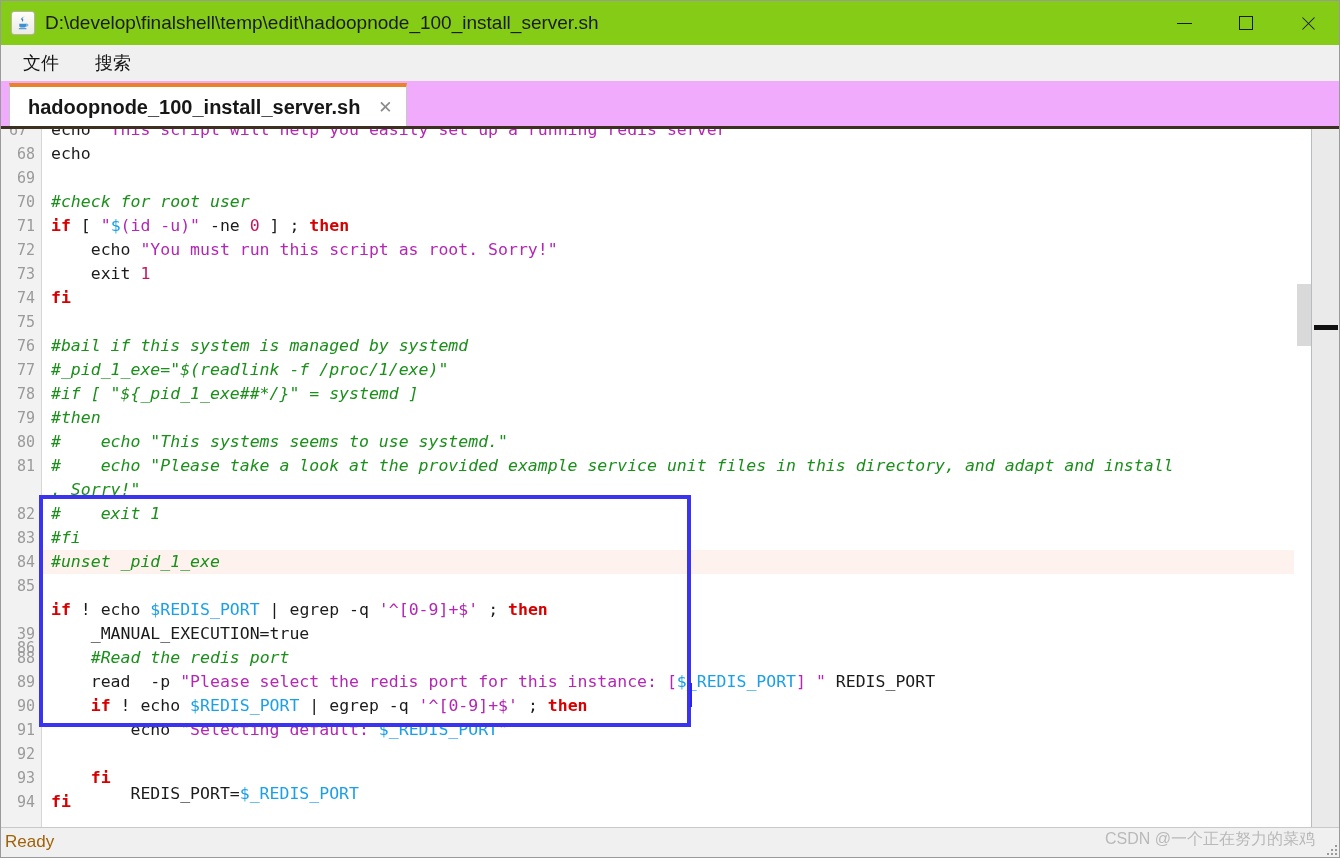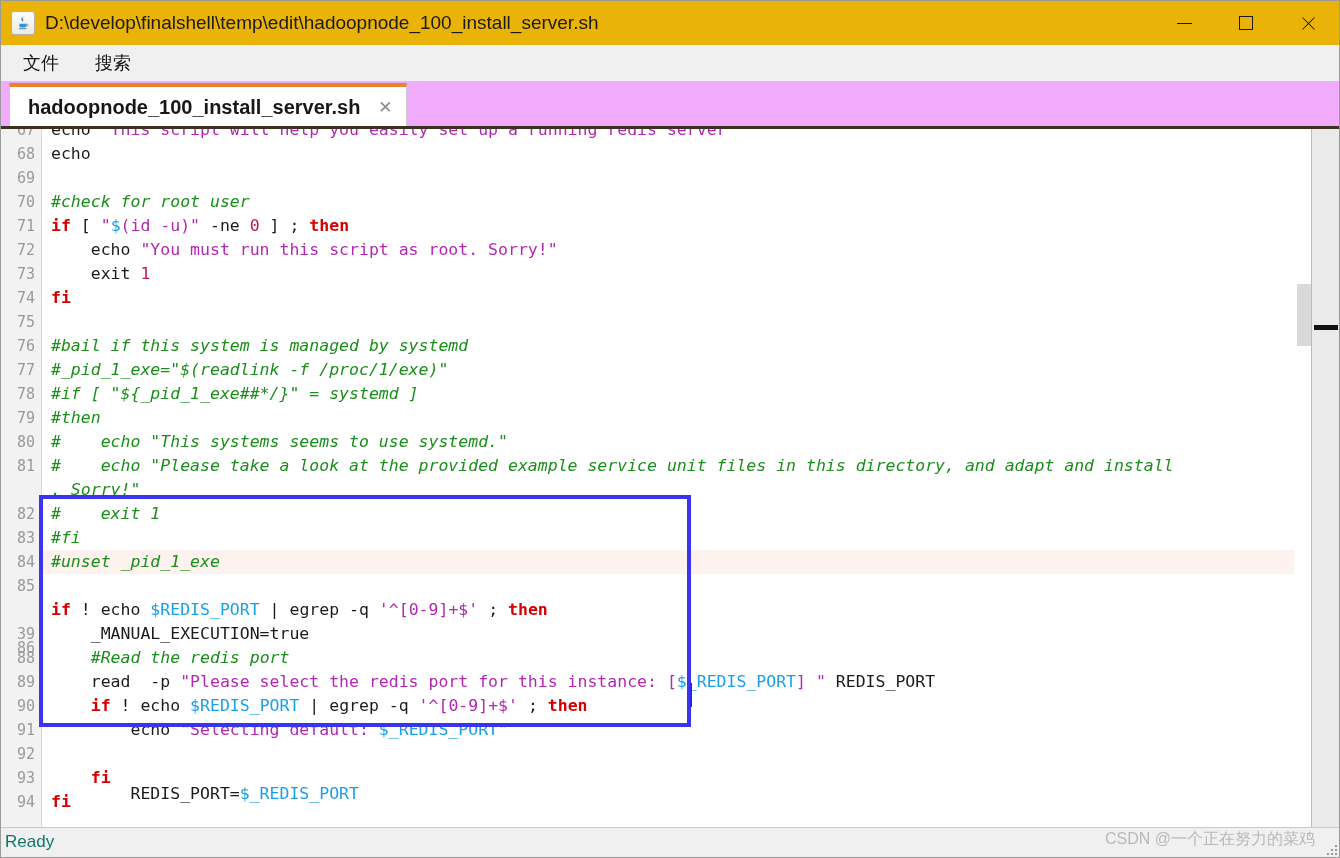--- a/index.html
+++ b/index.html
@@ -20,21 +20,21 @@
     border: 1px solid #9a9a9a;
     box-sizing: border-box;
   }
 
   
   .titlebar {
     position: absolute;
     left: 0; top: 0;
     width: 100%;
     height: 44px;
-    background: #eab308;
+    background: #84cc16;
     display: flex;
     align-items: center;
     box-sizing: border-box;
   }
   .title-icon {
     width: 22px; height: 22px;
     margin-left: 10px;
     border: 1px solid #b9b2a4;
     border-radius: 3px;
     background: linear-gradient(#fdfdfb, #eceae3);
@@ -271,21 +271,21 @@
     height: 30px;
     background: #f0f0f0;
     border-top: 1px solid #c9c9c9;
     box-sizing: border-box;
   }
   .status-text {
     position: absolute;
     left: 4px;
     top: 4px;
     font-size: 17px;
-    color: #0f766e;
+    color: #a16207;
     font-family: "Liberation Sans", sans-serif;
   }
   .watermark {
     position: absolute;
     right: 24px;
     top: 1px;
     font-size: 16px;
     color: #b9b9b9;
     font-family: "Liberation Sans", sans-serif;
     white-space: nowrap;
@@ -341,21 +341,21 @@
   <div class="tabbar">
     <div class="tab">
       <span class="tab-label">hadoopnode_100_install_server.sh</span>
       <span class="tab-close">✕</span>
     </div>
     <div class="tabbar-underline"></div>
   </div>
 
   <div class="editor-wrap">
     <div class="gutter">
-        <div class="gutter-num" style="top: -11px;">67</div>
+        <div class="gutter-num" style="top: -11px; text-align: center;">67</div>
         <div class="gutter-num" style="top: 13px;">68</div>
         <div class="gutter-num" style="top: 37px;">69</div>
         <div class="gutter-num" style="top: 61px;">70</div>
         <div class="gutter-num" style="top: 85px;">71</div>
         <div class="gutter-num" style="top: 109px;">72</div>
         <div class="gutter-num" style="top: 133px;">73</div>
         <div class="gutter-num" style="top: 157px;">74</div>
         <div class="gutter-num" style="top: 181px;">75</div>
         <div class="gutter-num" style="top: 205px;">76</div>
         <div class="gutter-num" style="top: 229px;">77</div>

